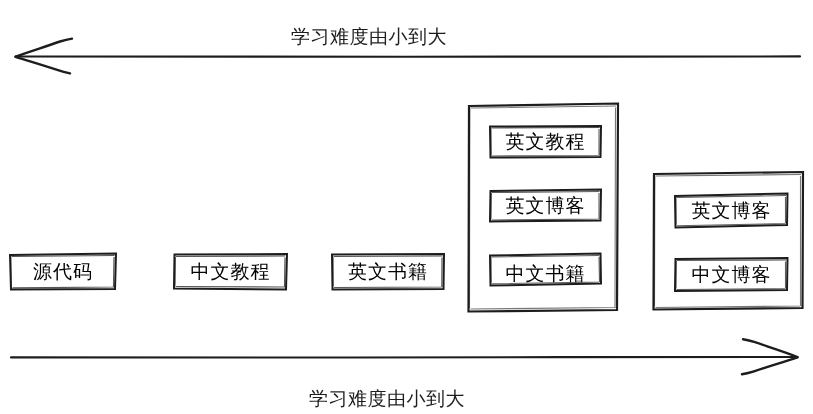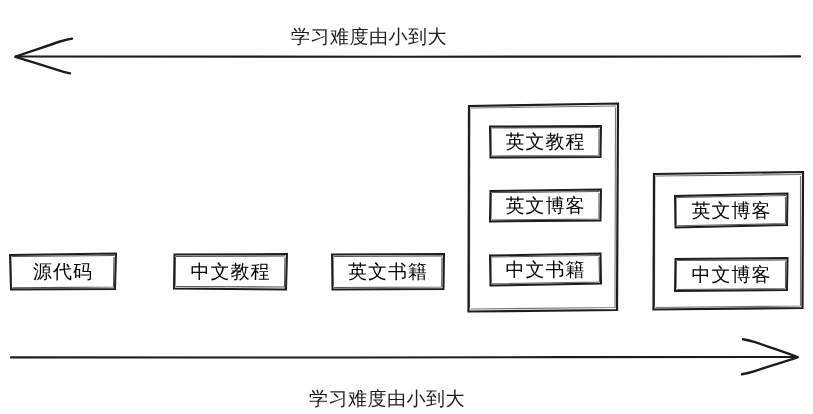--- a/index.html
+++ b/index.html
@@ -75,21 +75,21 @@
   
   #node-source-code   { left: 8px;  top: 252px; width: 110px; height: 39px; }
   #node-official-docs { left: 172px; top: 252px; width: 117px; height: 39px; }
   #node-en-books      { left: 330px; top: 252px; width: 116px; height: 39px; }
 
   #group-1 { left: 466px; top: 102px; width: 155px; height: 211px; }
   #group-2 { left: 651px; top: 170px; width: 155px; height: 141px; }
 
   #node-en-tutorial { left: 22px; top: 22px;  width: 115px; height: 35px; }
   #node-en-blog     { left: 22px; top: 86px;  width: 115px; height: 35px; align-items: center; }
-  #node-cn-books    { left: 22px; top: 150px; width: 115px; height: 35px; }
+  #node-cn-books    { left: 22px; top: 150px; width: 115px; height: 35px; align-items: flex-end; }
 
   #node-cn-tutorial { left: 22px; top: 22px;  width: 117px; height: 37px; }
   #node-cn-blog     { left: 22px; top: 86px;  width: 117px; height: 37px; }
 </style>
 </head>
 <body>
 
 <div id="canvas">
 
   <div class="axis-label" id="top-axis-label">学习难度由小到大</div>

